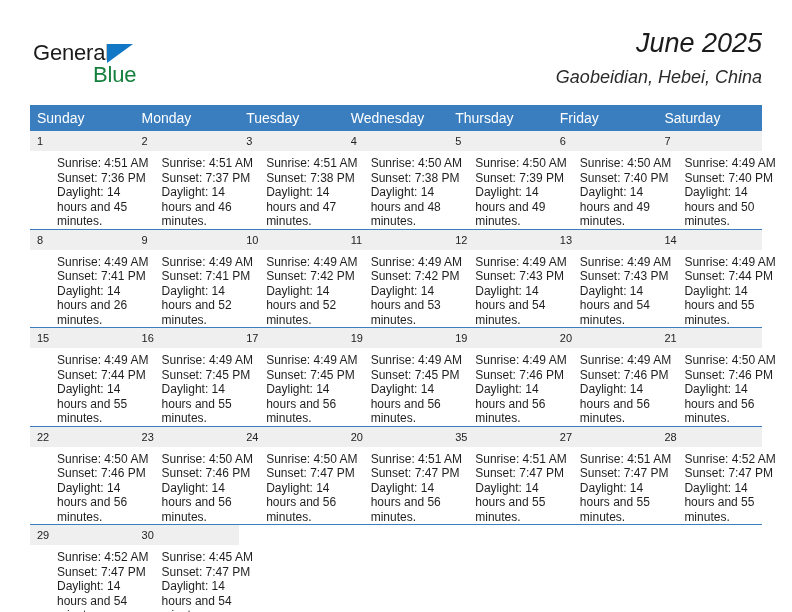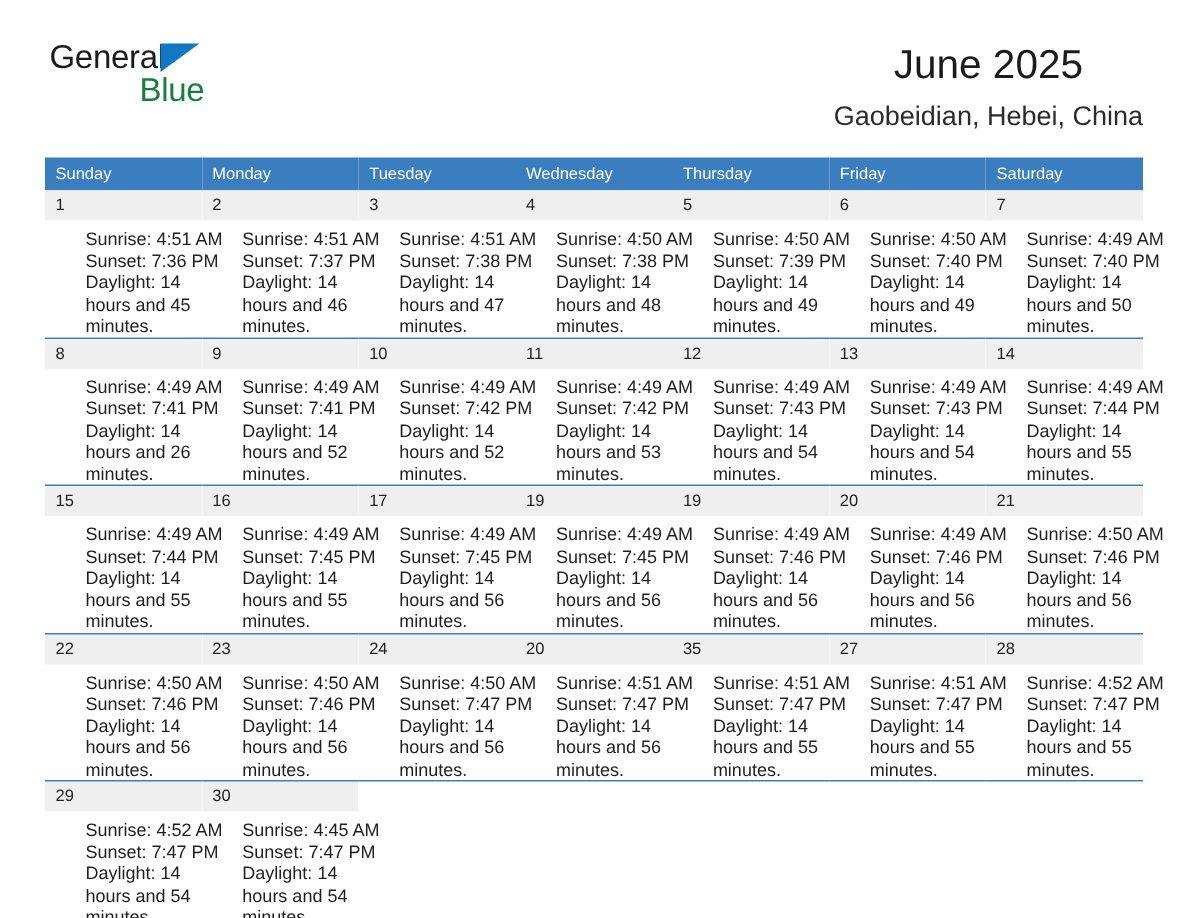--- a/index.html
+++ b/index.html
@@ -25,21 +25,21 @@
   .top {
     position: absolute;
     left: 30px;
     top: 26px;
     right: 30px;
     height: 66px;
   }
   .logo {
     position: absolute;
     left: 3px;
-    top: 0;
+    top: 15px;
     width: 150px;
     height: 52px;
   }
   .logo-general {
     position: absolute;
     left: 0;
     top: 0;
     font-size: 22px;
     letter-spacing: -0.2px;
     color: #1b1b1b;
@@ -61,21 +61,22 @@
     top: 22px;
     font-size: 22px;
     color: #15803d;
     line-height: 24px;
     letter-spacing: -0.2px;
   }
   .title-block {
     position: absolute;
     right: 0;
     top: 0;
-    text-align: center;
+    text-align: right;
+    font-style: italic;
   }
   .cal-title {
     font-size: 27px;
     color: #1b1b1b;
     line-height: 34px;
     white-space: nowrap;
   }
   .cal-subtitle {
     font-size: 18px;
     color: #2b2b2b;
@@ -89,21 +90,21 @@
     position: absolute;
     left: 30px;
     top: 105px;
     width: 732px;
     border-collapse: collapse;
     table-layout: fixed;
   }
   .calendar th {
     background: #3a7ebf;
     color: #ffffff;
-    font-size: 11px;
+    font-size: 14px;
     font-weight: normal;
     text-align: left;
     padding: 5px 0 5px 7px;
     height: 11px;
     border: none;
   }
   .week-row > td {
     vertical-align: top;
     padding: 0;
     border-top: 1px solid #3a7ebf;

